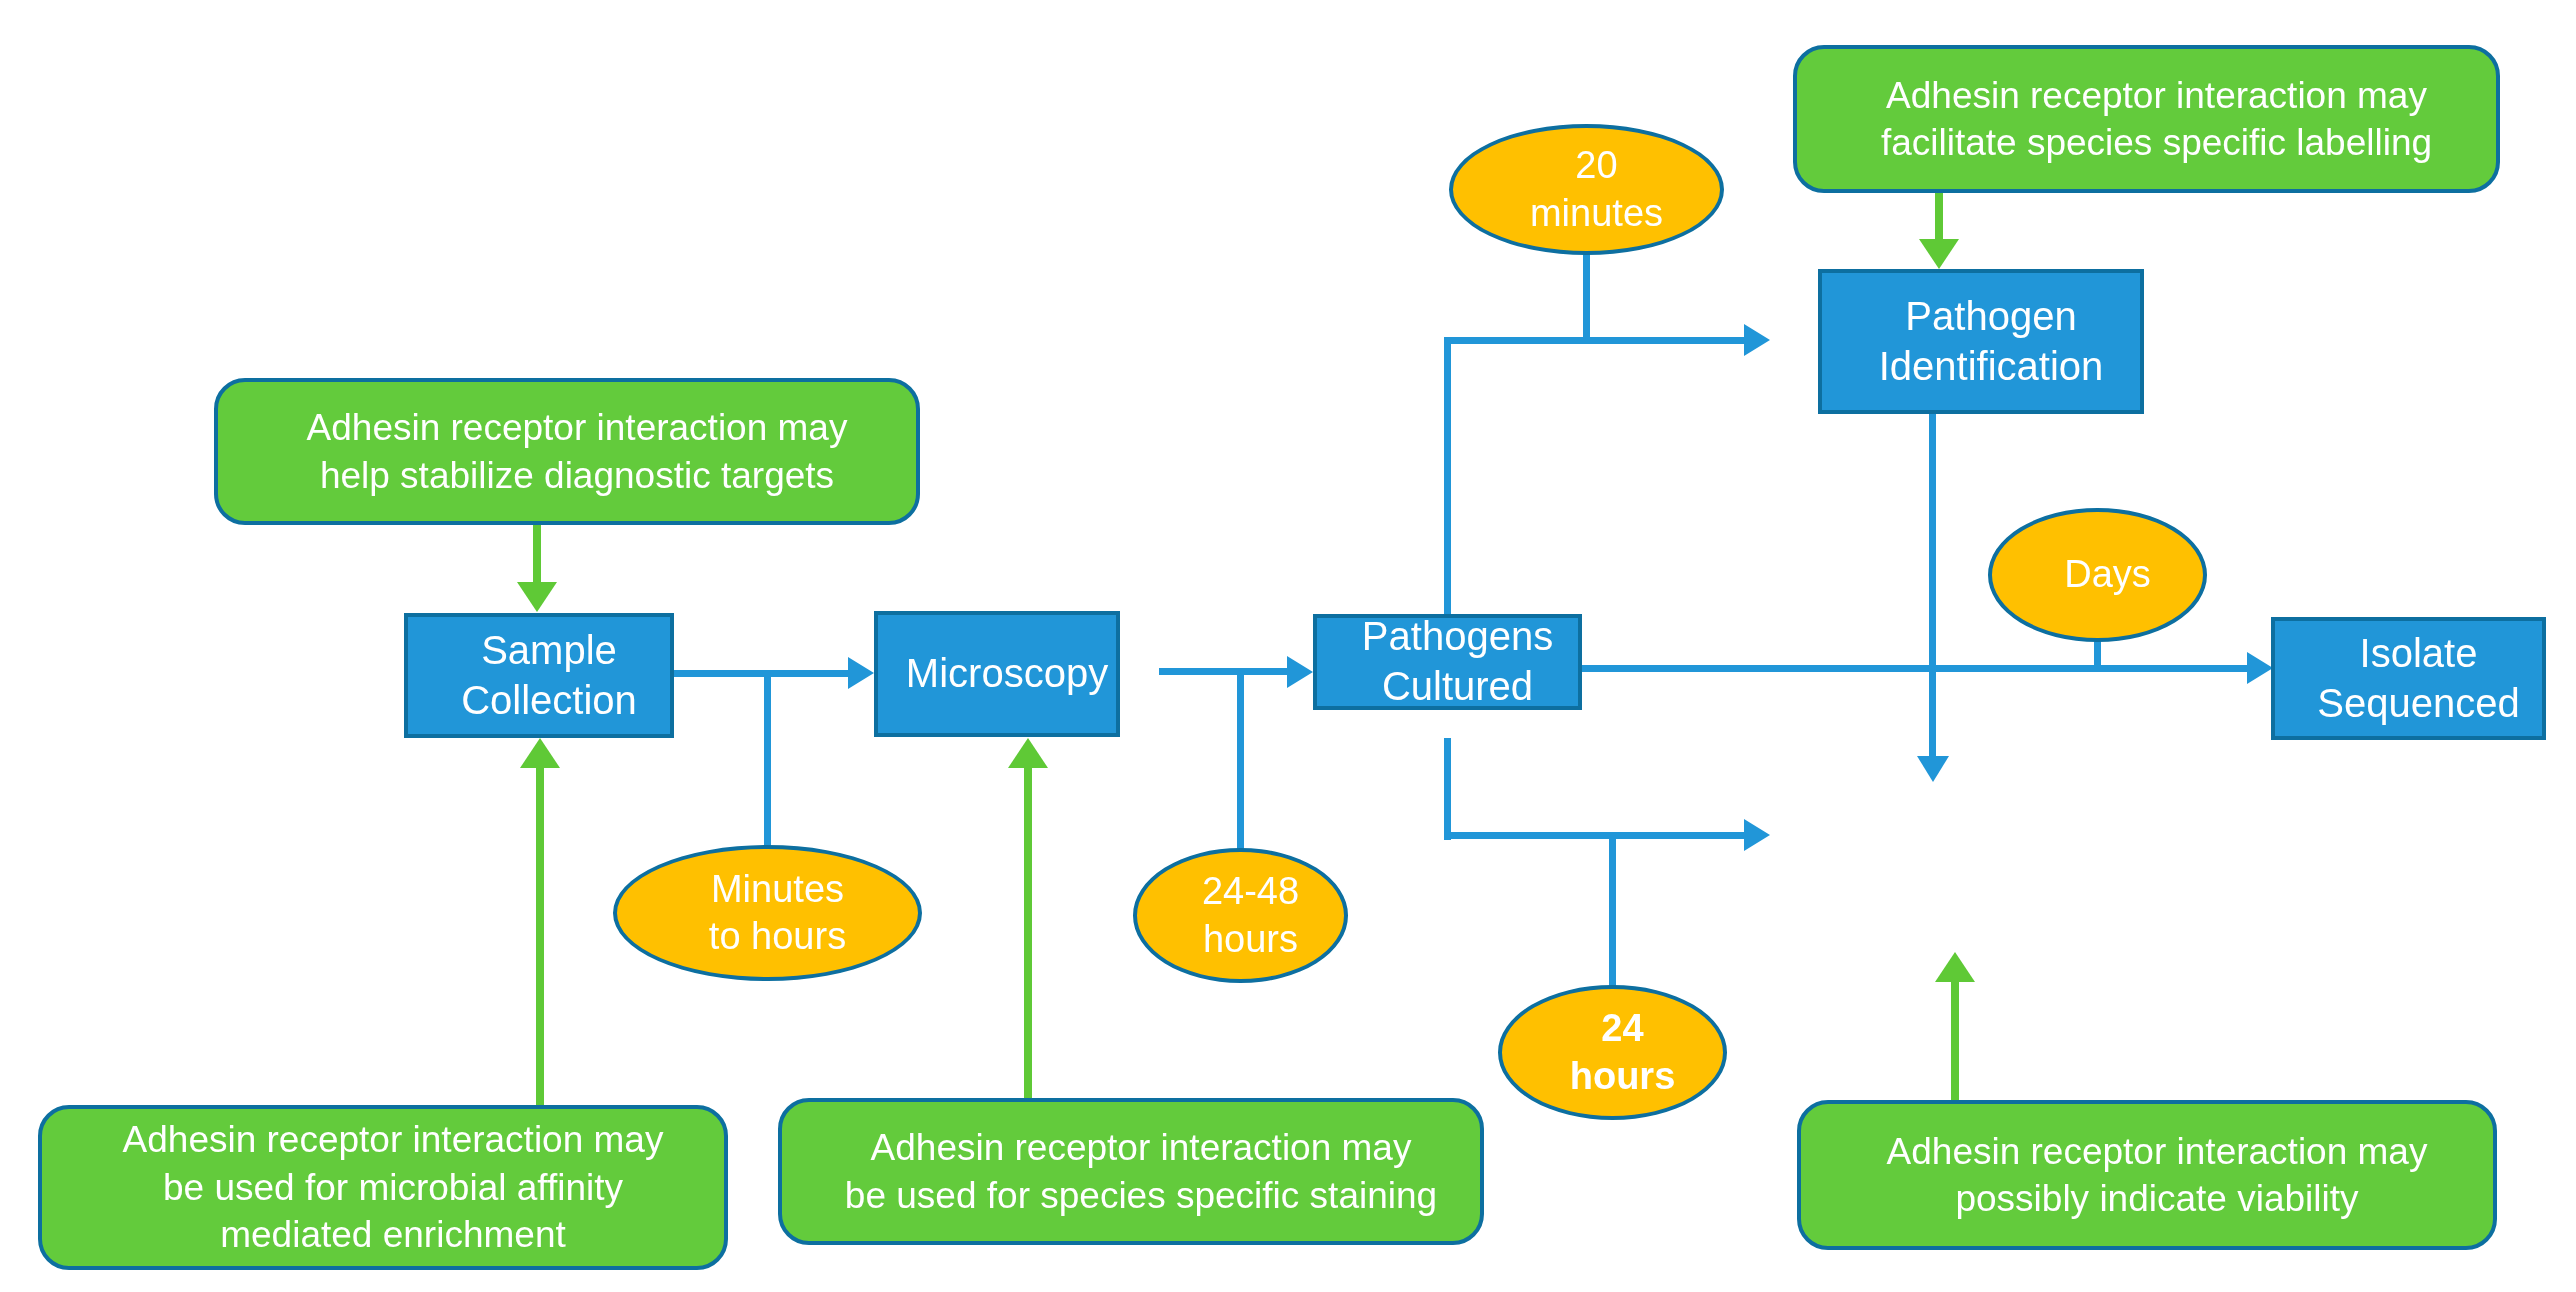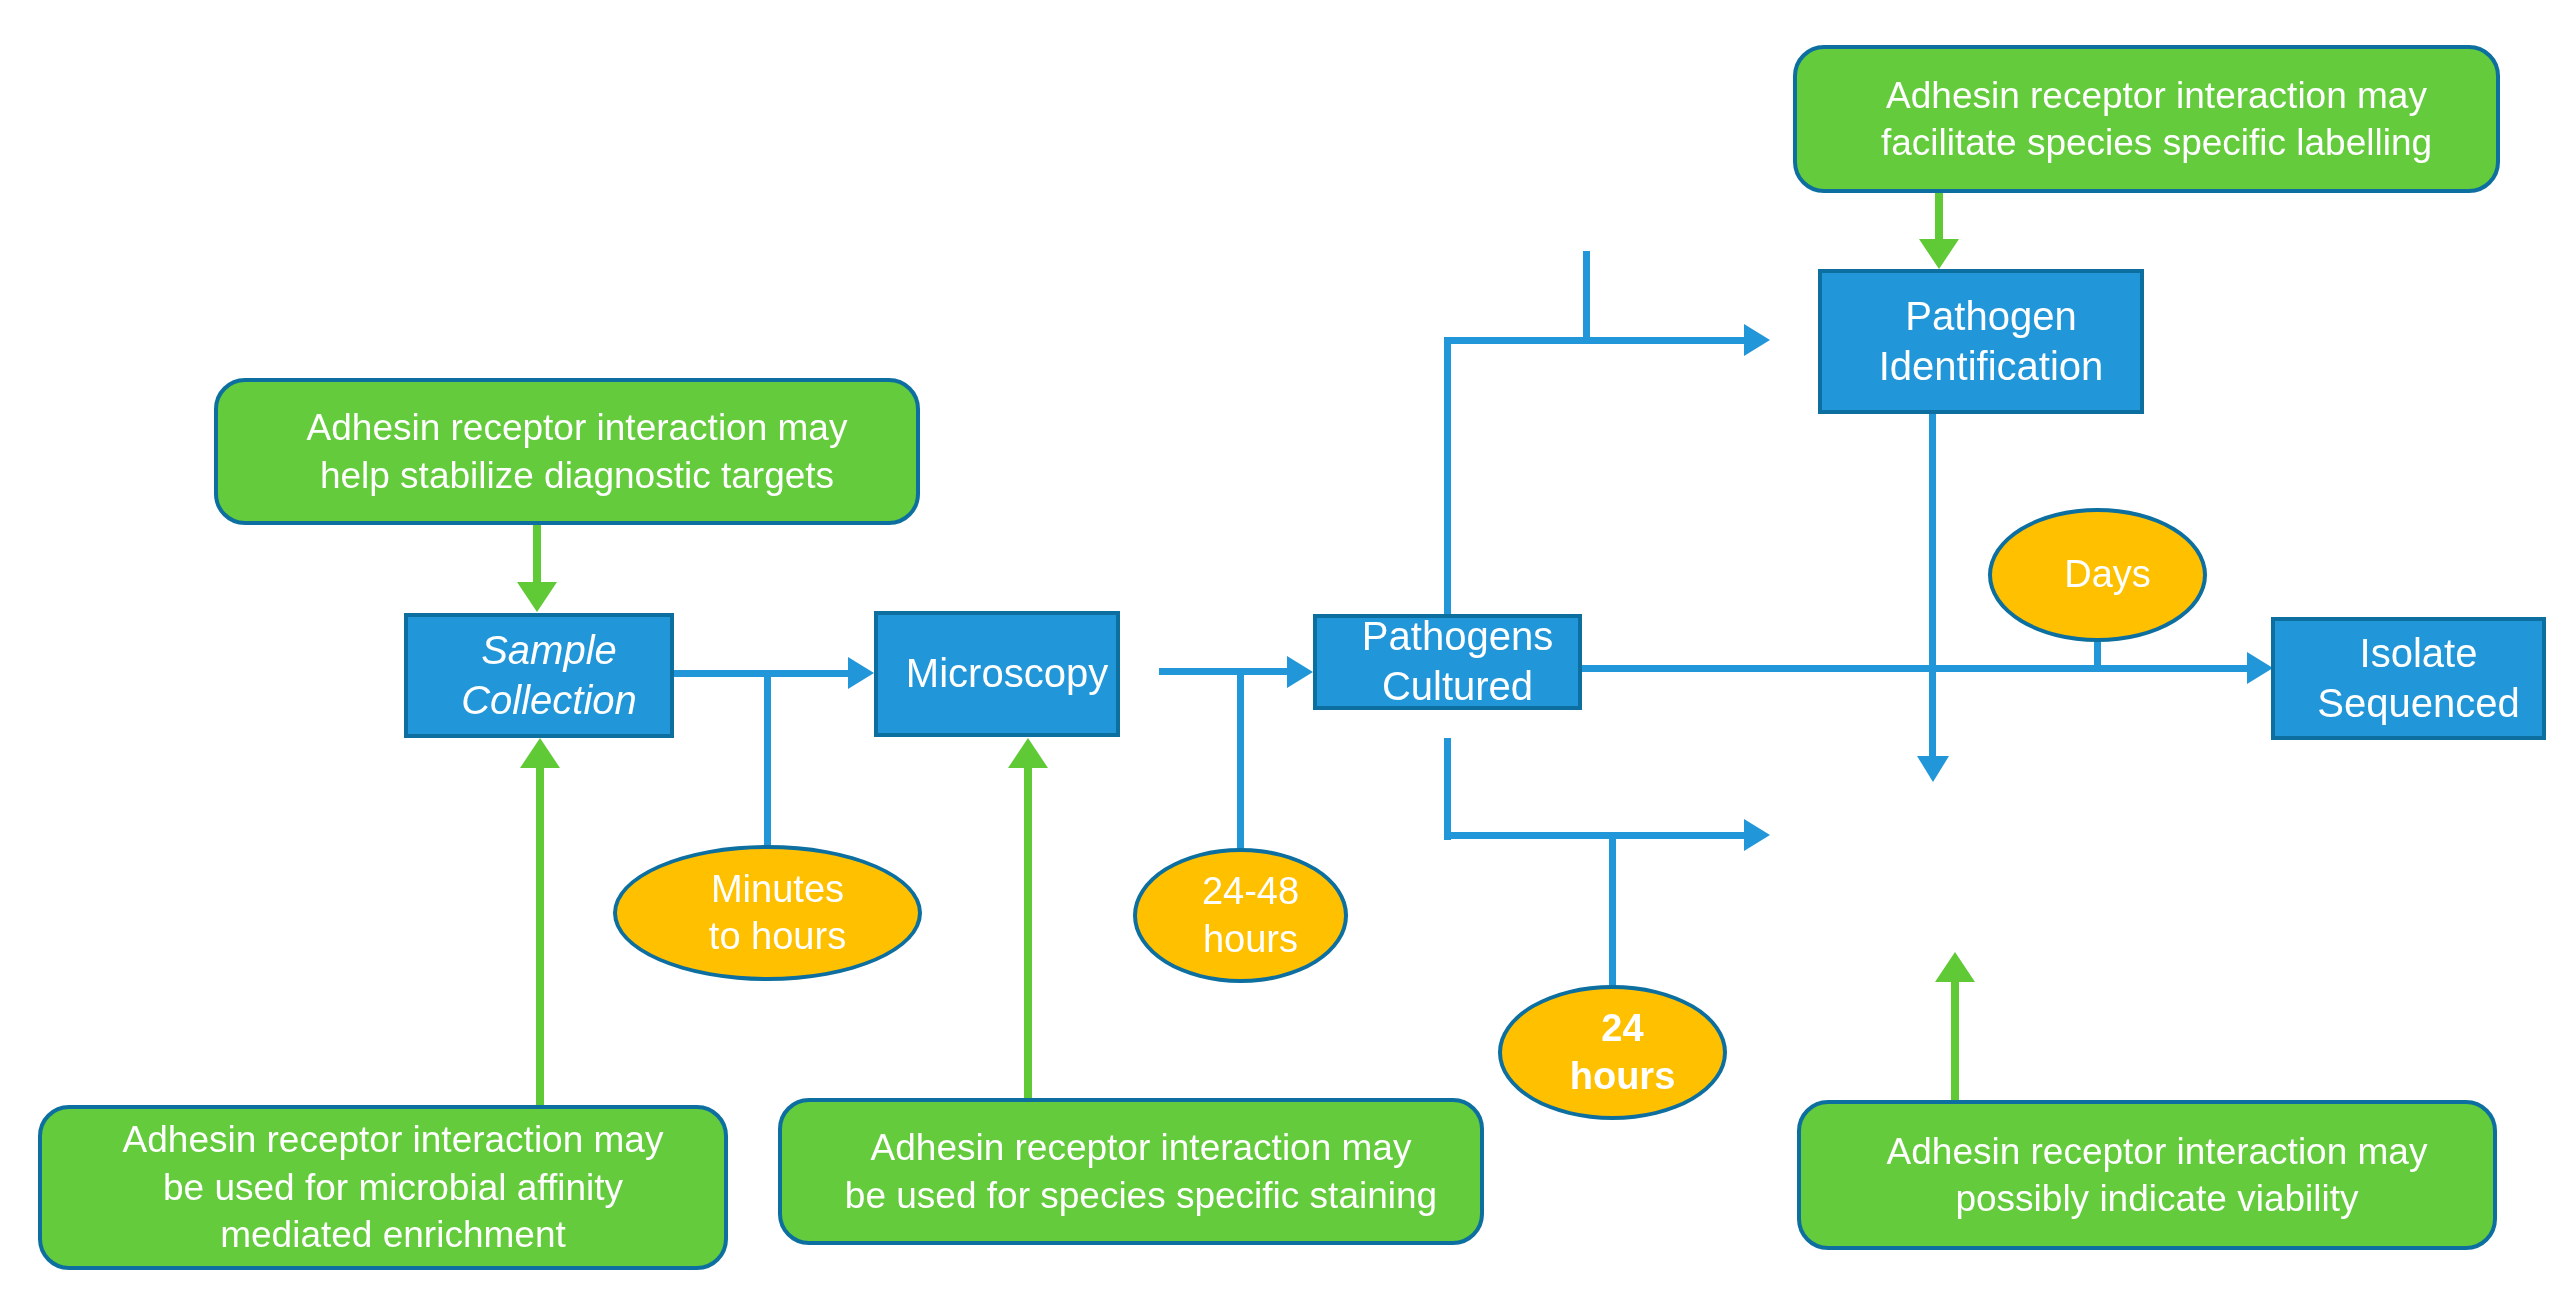--- a/index.html
+++ b/index.html
@@ -104,21 +104,21 @@
 
   <div class="gseg" style="left:536px; top:767px; width:8.4px; height:340px;"></div>
   <div class="arr ug" style="left:520px; top:738px;"></div>
 
   <div class="gseg" style="left:1024px; top:767px; width:8.4px; height:333px;"></div>
   <div class="arr ug" style="left:1008px; top:738px;"></div>
 
   <div class="gseg" style="left:1951px; top:979px; width:8.4px; height:123px;"></div>
   <div class="arr ug" style="left:1935px; top:952px;"></div>
 
-  <div class="shape node" style="left:404px; top:613px; width:270px; height:125px;font-style:italic;">
+  <div class="shape node" style="left:404px; top:613px; width:270px; height:125px;">
     <span>Sample
 Collection</span>
   </div>
 
   <div class="shape node" style="left:874px; top:611px; width:246px; height:126px;">
     <span>Microscopy</span>
   </div>
 
   <div class="shape node" style="left:1313px; top:614px; width:269px; height:96px;">
     <span>Pathogens
@@ -155,20 +155,24 @@
   <div class="shape annotation" style="left:778px; top:1098px; width:706px; height:147px;">
     <span>Adhesin receptor interaction may
 be used for species specific staining</span>
   </div>
 
   <div class="shape annotation" style="left:1797px; top:1100px; width:700px; height:150px;">
     <span>Adhesin receptor interaction may
 possibly indicate viability</span>
   </div>
 
+  <div class="shape duration" style="left:1449px; top:124px; width:275px; height:131px;">
+    <span>20
+minutes</span>
+  </div>
 
   <div class="shape duration" style="left:613px; top:845px; width:309px; height:136px;">
     <span>Minutes
 to hours</span>
   </div>
 
   <div class="shape duration" style="left:1133px; top:848px; width:215px; height:135px;">
     <span>24-48
 hours</span>
   </div>

